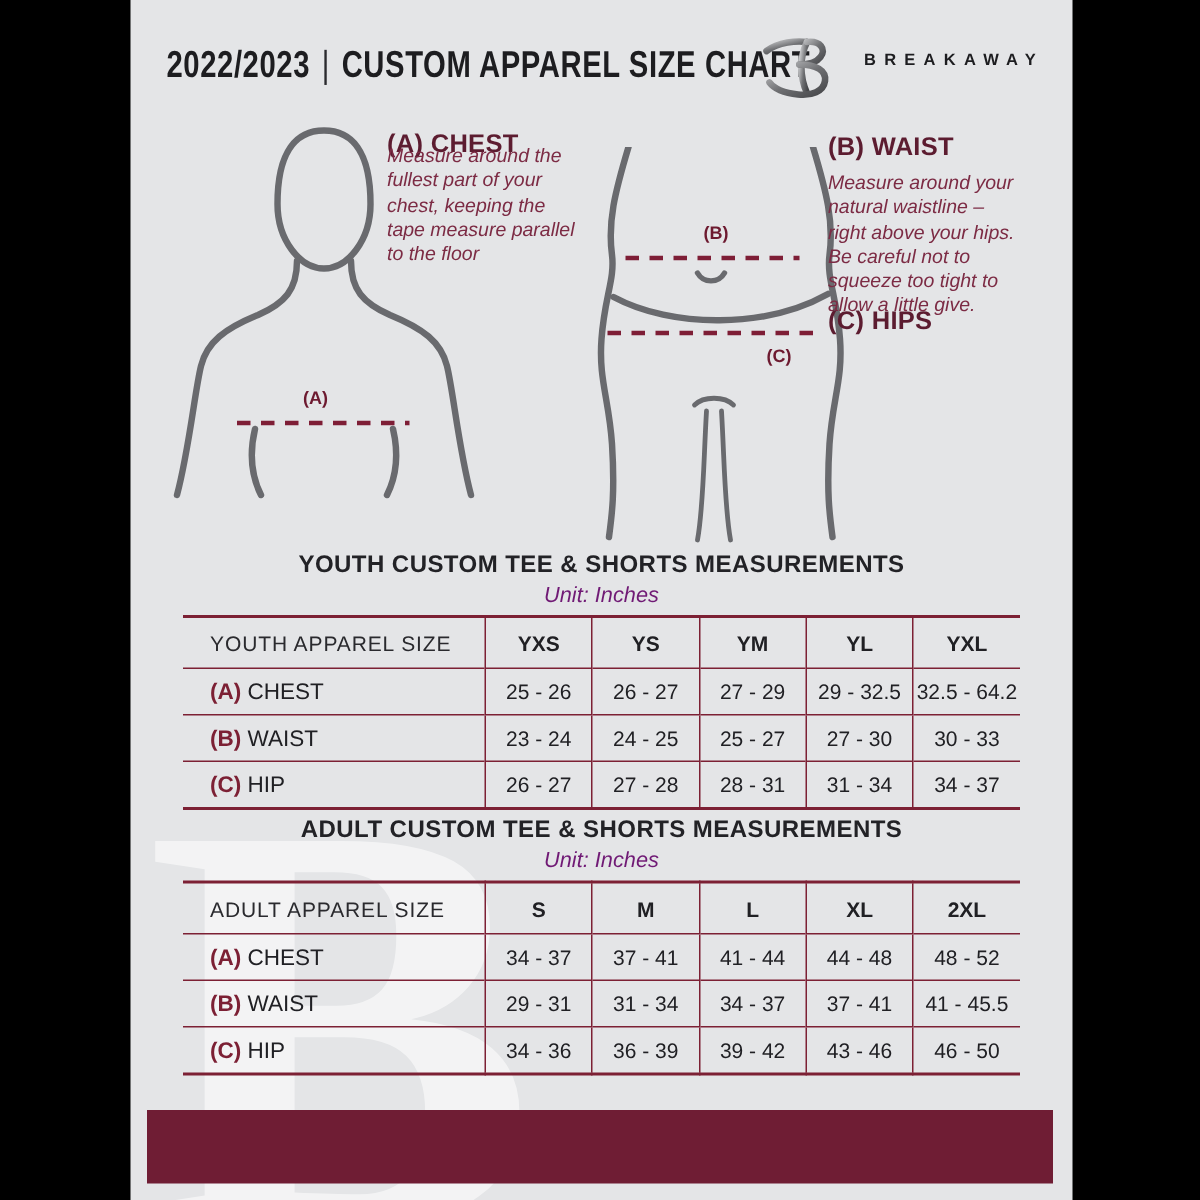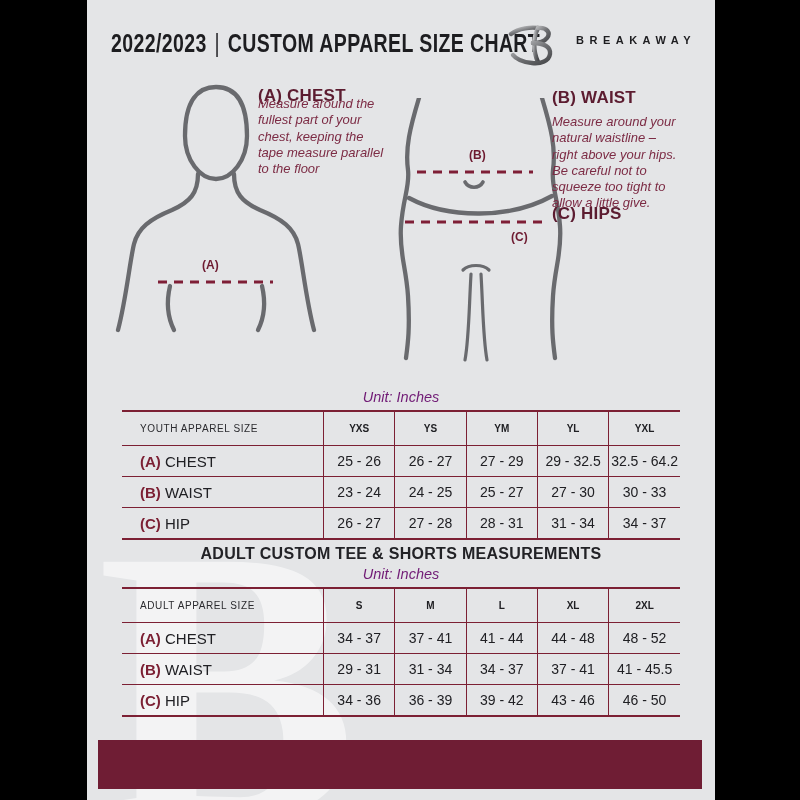--- a/index.html
+++ b/index.html
@@ -37,21 +37,21 @@
   
   .t-title{position:absolute;width:628px;text-align:center;font-size:16px;
     font-weight:700;color:#222226;letter-spacing:0.3px;z-index:1;}
   .t-unit{position:absolute;width:628px;text-align:center;font-size:14.5px;
     font-style:italic;color:#701a75;z-index:1;}
   .t-wrap{position:absolute;left:35px;z-index:1;}
   table.sz{border-collapse:collapse;table-layout:fixed;width:558px;
     border-top:2px solid #7c2034;border-bottom:2px solid #7c2034;}
   .sz tr{border-bottom:1.4px solid #7c2034;}
   .sz th,.sz td{padding:0;vertical-align:middle;}
-  .sz th{height:33px;font-size:10px;font-weight:700;color:#202024;text-align:center;}
+  .sz th{height:33px;font-size:14px;font-weight:700;color:#202024;text-align:center;}
   .sz td{height:30px;font-size:14px;color:#202024;text-align:center;}
   .sz .c0{width:183px;text-align:left;padding-left:18px;}
   .sz th.c0{font-weight:400;letter-spacing:0.6px;color:#2a2a2e;}
   .sz td.c0{font-size:15px;}
   .sz th + th,.sz td + td{border-left:1.4px solid #7c2034;}
   .pfx{color:#7c2034;font-weight:700;}
 
   
   #bottom-bar{position:absolute;left:11px;top:740px;width:604px;height:49px;
     background:#6f1d34;z-index:3;}
@@ -127,20 +127,21 @@
   <div class="g-title" style="left:465px;top:88px;">(B) WAIST</div>
   <div class="g-desc" style="left:465px;top:114px;width:165px;">Measure around your
 natural waistline –
 right above your hips.
 Be careful not to
 squeeze too tight to
 allow a little give.</div>
 
   <div class="g-title" style="left:465px;top:204px;">(C) HIPS</div>
 
+  <div class="t-title" style="top:368px;">YOUTH CUSTOM TEE &amp; SHORTS MEASUREMENTS</div>
   <div class="t-unit" style="top:389px;">Unit: Inches</div>
   <div class="t-wrap" style="top:410px;">
       <table class="sz">
         <thead>
           <tr>
             <th class="c0">YOUTH APPAREL SIZE</th>
             <th>YXS</th>
             <th>YS</th>
             <th>YM</th>
             <th>YL</th>

